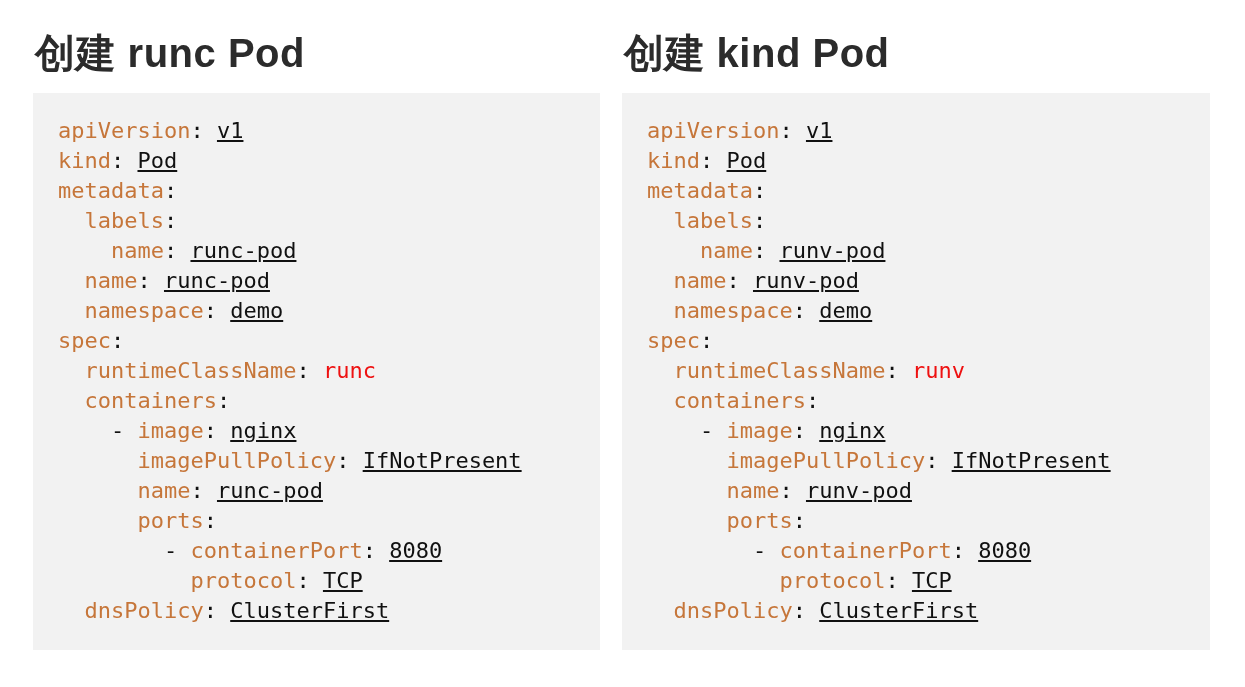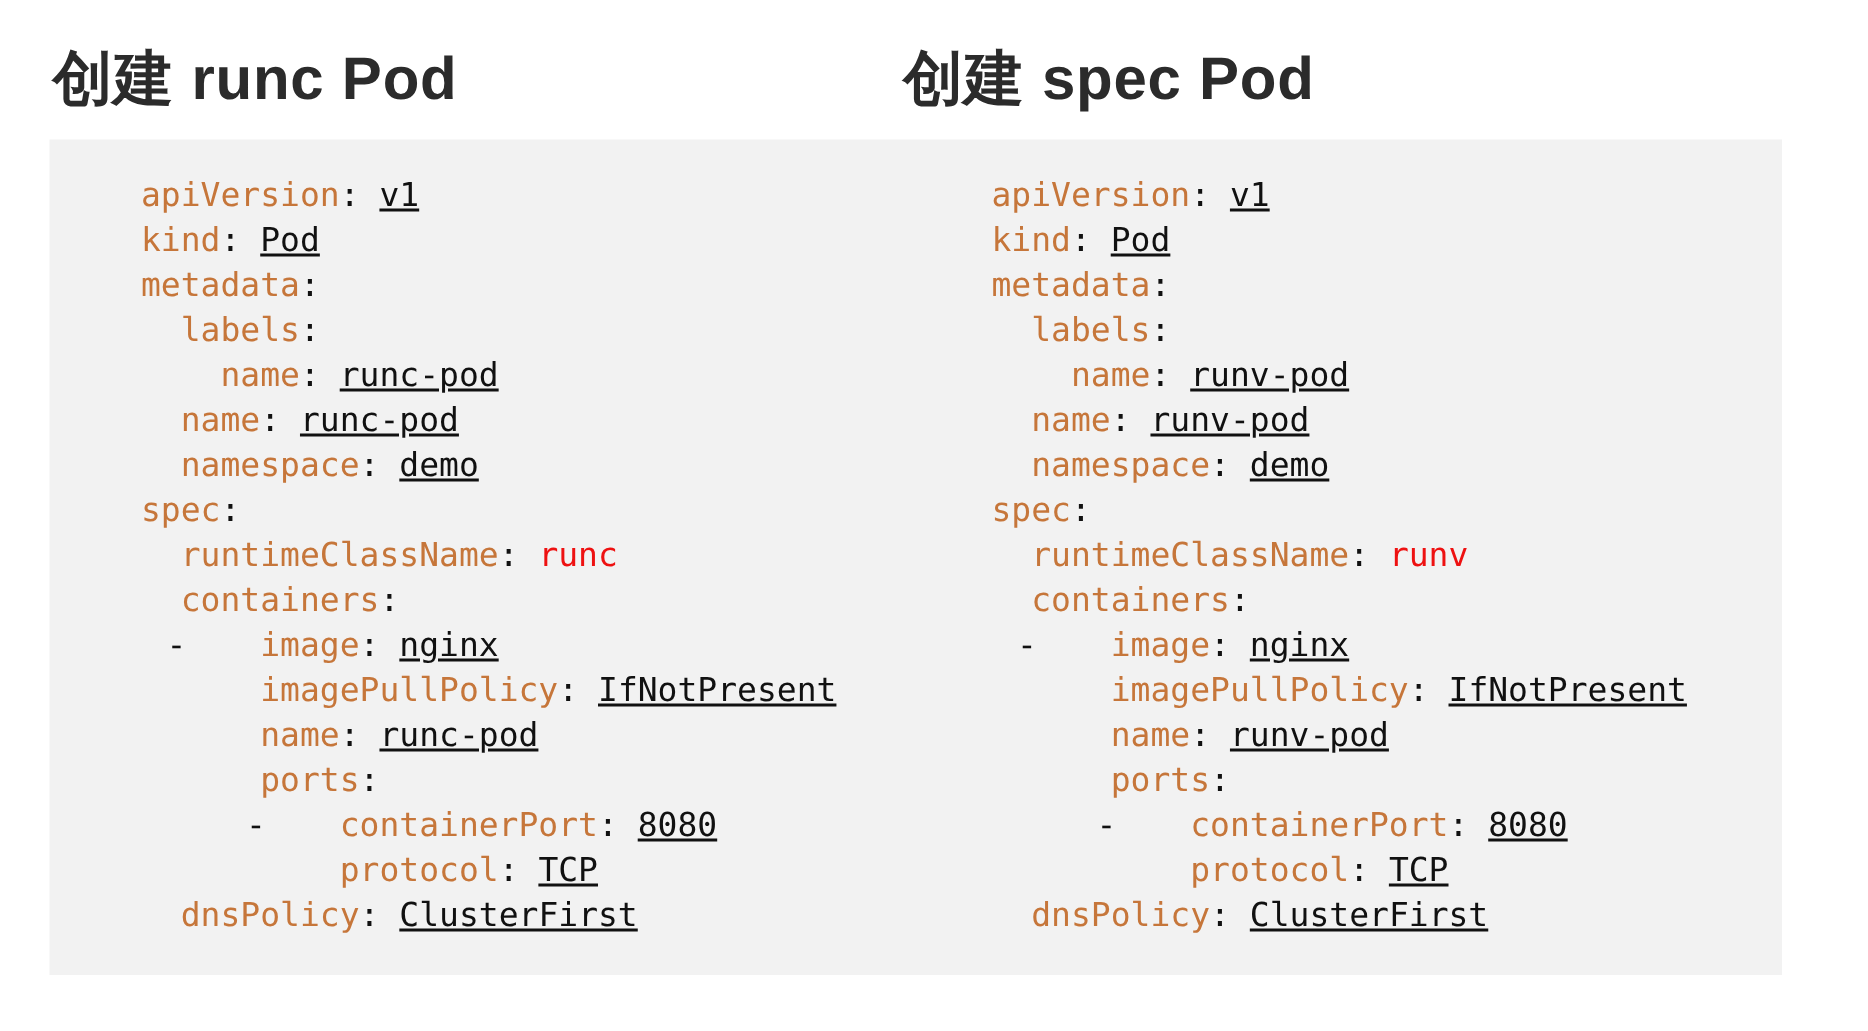--- a/index.html
+++ b/index.html
@@ -17,20 +17,21 @@
     height: 687px;
     background: var(--page_bg);
     font-family: "Liberation Sans", sans-serif;
     overflow: hidden;
   }
   .canvas {
     width: 1245px;
     height: 687px;
     padding: 28px 35px 0 33px;
     display: flex;
+    gap: 22px;
     align-items: flex-start;
   }
   .panel { flex: 0 0 auto; }
   .panel.left  { width: 567px; }
   .panel.right { width: 588px; }
   .panel-title {
     font-size: 40px;
     line-height: 50px;
     font-weight: 600;
     letter-spacing: 0.5px;
@@ -44,30 +45,30 @@
     height: 557px;
     padding: 23px 18px 24px 25px;
     font-family: "DejaVu Sans Mono", "Liberation Mono", monospace;
     font-size: 22px;
     line-height: 30px;
     white-space: pre;
     color: var(--plain);
     overflow: hidden;
   }
   .code-line { display: block; }
-  .k  { color: var(--key); margin-left: 36px; }
+  .k  { color: var(--key); }
   .p  { color: var(--plain); }
   .v  { color: var(--plain); text-decoration: underline; }
   .hl { color: var(--highlight); font-weight: normal; }
 </style>
 </head>
 <body>
 
 <div class="canvas">
   <section class="panel left">
     <h1 class="panel-title">创建 runc Pod</h1>
     <pre class="code"><span class="code-line"><span class="k">apiVersion</span><span class="p">: </span><span class="v">v1</span></span><span class="code-line"><span class="k">kind</span><span class="p">: </span><span class="v">Pod</span></span><span class="code-line"><span class="k">metadata</span><span class="p">:</span></span><span class="code-line"><span class="p">  </span><span class="k">labels</span><span class="p">:</span></span><span class="code-line"><span class="p">    </span><span class="k">name</span><span class="p">: </span><span class="v">runc-pod</span></span><span class="code-line"><span class="p">  </span><span class="k">name</span><span class="p">: </span><span class="v">runc-pod</span></span><span class="code-line"><span class="p">  </span><span class="k">namespace</span><span class="p">: </span><span class="v">demo</span></span><span class="code-line"><span class="k">spec</span><span class="p">:</span></span><span class="code-line"><span class="p">  </span><span class="k">runtimeClassName</span><span class="p">: </span><span class="hl">runc</span></span><span class="code-line"><span class="p">  </span><span class="k">containers</span><span class="p">:</span></span><span class="code-line"><span class="p">    - </span><span class="k">image</span><span class="p">: </span><span class="v">nginx</span></span><span class="code-line"><span class="p">      </span><span class="k">imagePullPolicy</span><span class="p">: </span><span class="v">IfNotPresent</span></span><span class="code-line"><span class="p">      </span><span class="k">name</span><span class="p">: </span><span class="v">runc-pod</span></span><span class="code-line"><span class="p">      </span><span class="k">ports</span><span class="p">:</span></span><span class="code-line"><span class="p">        - </span><span class="k">containerPort</span><span class="p">: </span><span class="v">8080</span></span><span class="code-line"><span class="p">          </span><span class="k">protocol</span><span class="p">: </span><span class="v">TCP</span></span><span class="code-line"><span class="p">  </span><span class="k">dnsPolicy</span><span class="p">: </span><span class="v">ClusterFirst</span></span></pre>
   </section>
   <section class="panel right">
-    <h1 class="panel-title">创建 spec Pod</h1>
+    <h1 class="panel-title">创建 kind Pod</h1>
     <pre class="code"><span class="code-line"><span class="k">apiVersion</span><span class="p">: </span><span class="v">v1</span></span><span class="code-line"><span class="k">kind</span><span class="p">: </span><span class="v">Pod</span></span><span class="code-line"><span class="k">metadata</span><span class="p">:</span></span><span class="code-line"><span class="p">  </span><span class="k">labels</span><span class="p">:</span></span><span class="code-line"><span class="p">    </span><span class="k">name</span><span class="p">: </span><span class="v">runv-pod</span></span><span class="code-line"><span class="p">  </span><span class="k">name</span><span class="p">: </span><span class="v">runv-pod</span></span><span class="code-line"><span class="p">  </span><span class="k">namespace</span><span class="p">: </span><span class="v">demo</span></span><span class="code-line"><span class="k">spec</span><span class="p">:</span></span><span class="code-line"><span class="p">  </span><span class="k">runtimeClassName</span><span class="p">: </span><span class="hl">runv</span></span><span class="code-line"><span class="p">  </span><span class="k">containers</span><span class="p">:</span></span><span class="code-line"><span class="p">    - </span><span class="k">image</span><span class="p">: </span><span class="v">nginx</span></span><span class="code-line"><span class="p">      </span><span class="k">imagePullPolicy</span><span class="p">: </span><span class="v">IfNotPresent</span></span><span class="code-line"><span class="p">      </span><span class="k">name</span><span class="p">: </span><span class="v">runv-pod</span></span><span class="code-line"><span class="p">      </span><span class="k">ports</span><span class="p">:</span></span><span class="code-line"><span class="p">        - </span><span class="k">containerPort</span><span class="p">: </span><span class="v">8080</span></span><span class="code-line"><span class="p">          </span><span class="k">protocol</span><span class="p">: </span><span class="v">TCP</span></span><span class="code-line"><span class="p">  </span><span class="k">dnsPolicy</span><span class="p">: </span><span class="v">ClusterFirst</span></span></pre>
   </section>
 </div>
 
 </body></html>

